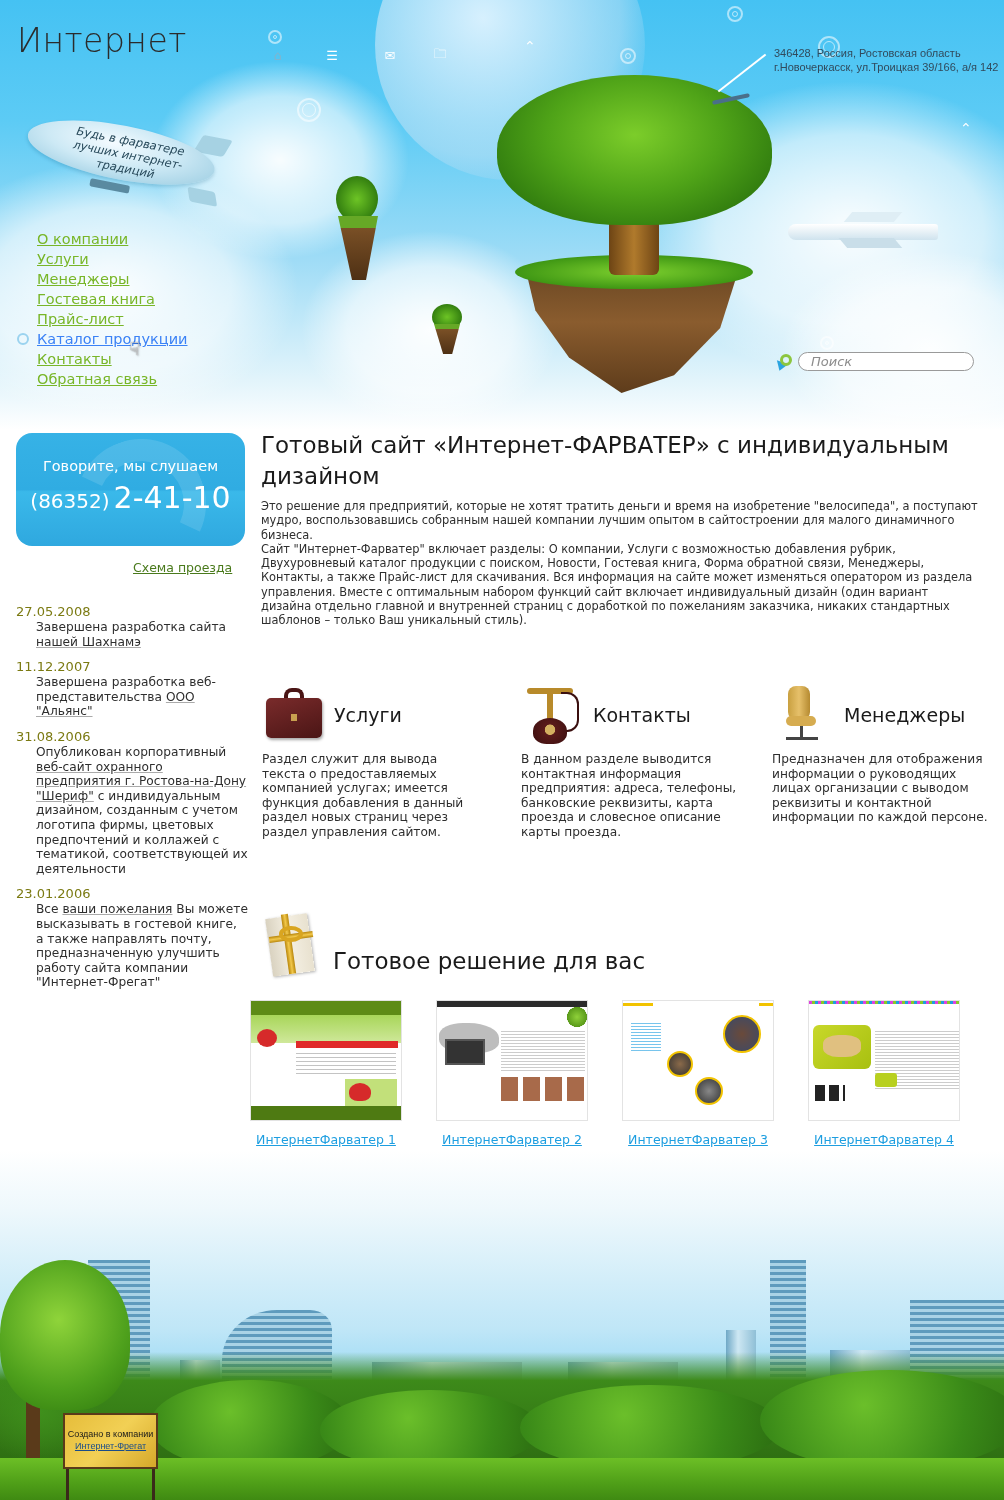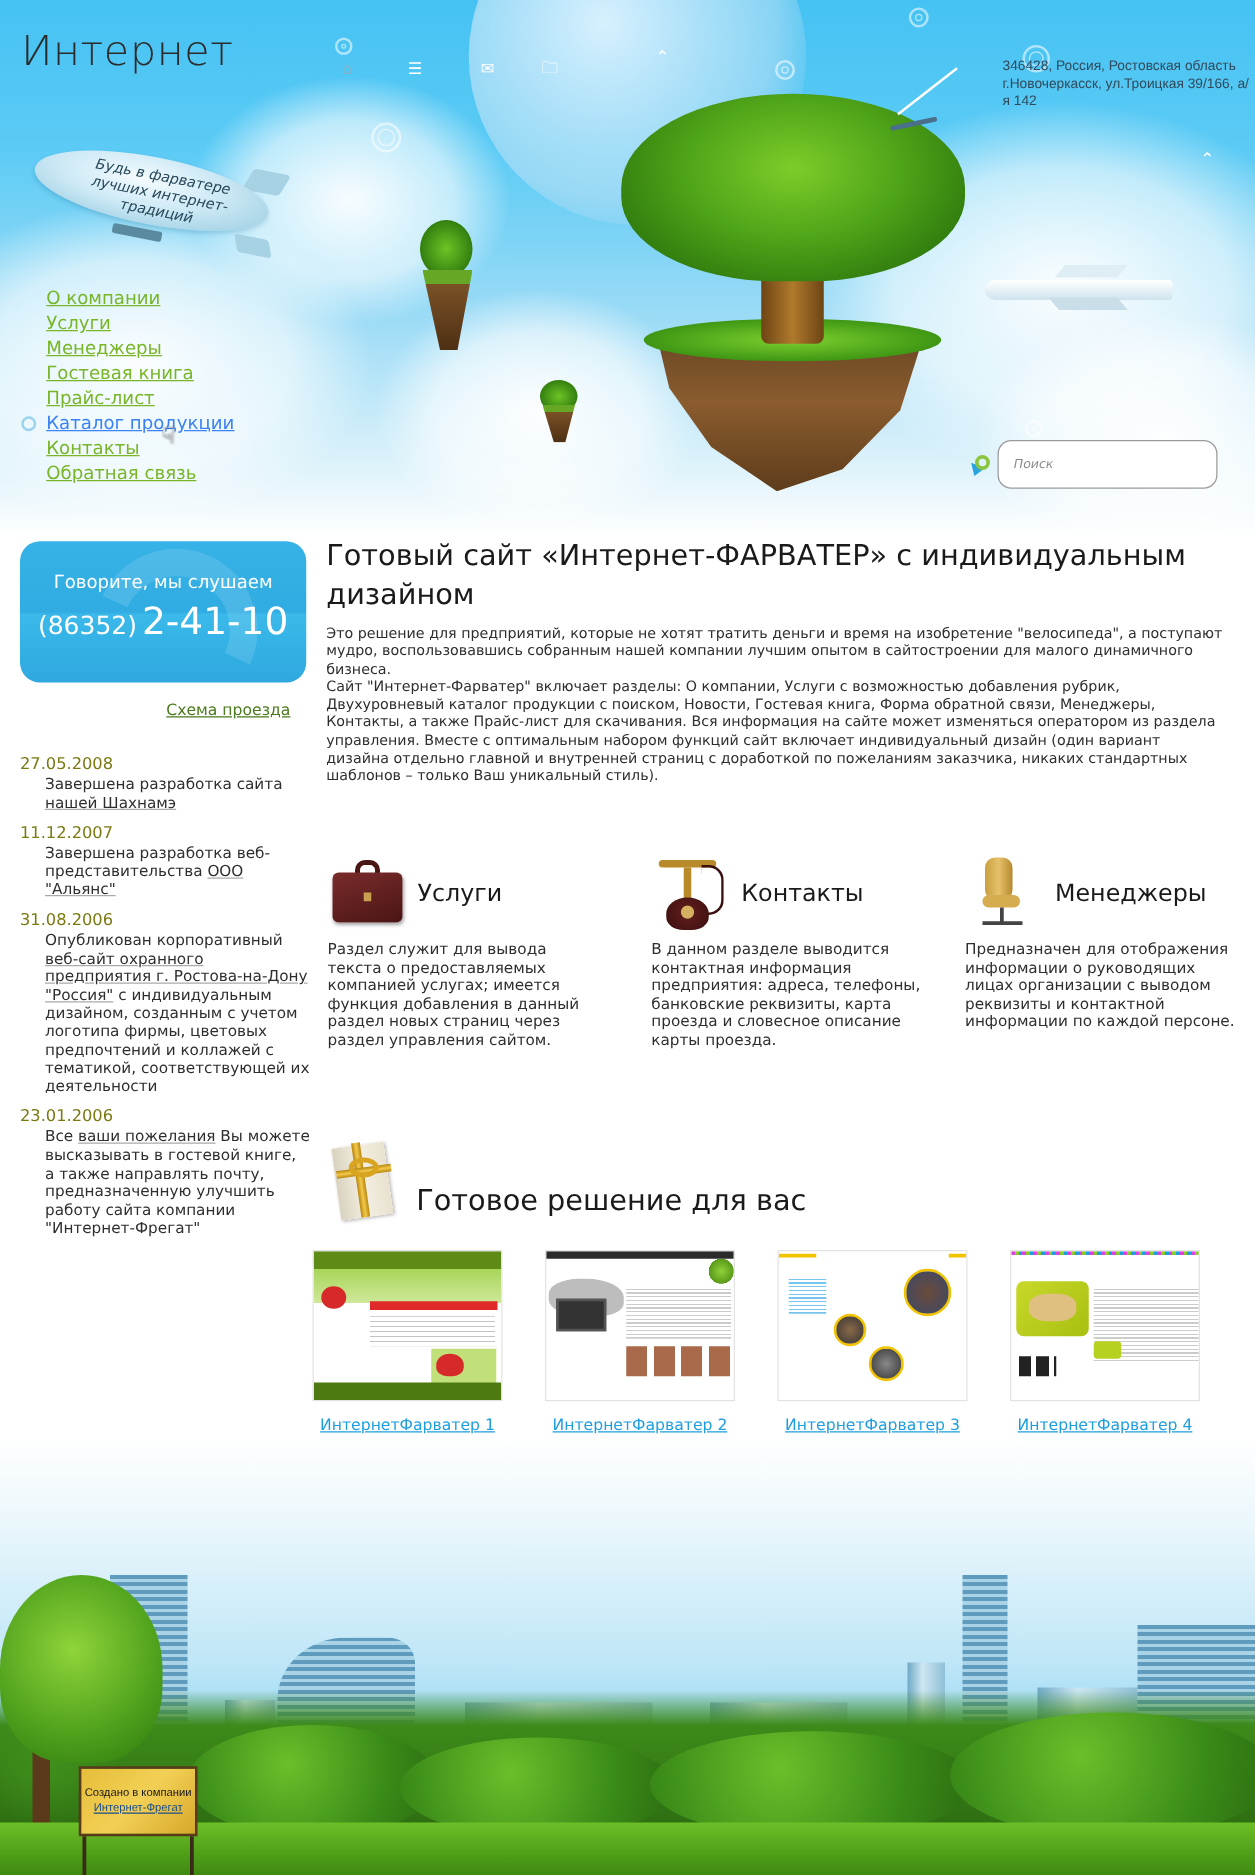--- a/index.html
+++ b/index.html
@@ -24,21 +24,21 @@
 
   .logo { position: absolute; left: 17px; top: 24px; color: #2b2b2b; font-size: 33px; line-height: 34px; letter-spacing: 0.5px; font-weight: 300; }
   .logo .l2 { display: block; padding-left: 60px; }
 
   .top-icons { position: absolute; left: 268px; top: 46px; display: flex; }
   .top-icon { width: 20px; height: 18px; margin-right: 34px; color: #fff; font-size: 13px; display: flex; align-items: center; justify-content: center; }
   .top-icon.home { color: #7fb5cf; margin-right: 34px; }
   .top-icon:nth-child(2) { margin-right: 38px; }
   .top-icon:nth-child(3) { margin-right: 30px; }
 
-  .address { position: absolute; left: 802px; top: 46px; font-family: "Liberation Sans", sans-serif; font-size: 11px; line-height: 14px; color: #314a5c; }
+  .address { position: absolute; left: 774px; top: 46px; font-family: "Liberation Sans", sans-serif; font-size: 11px; line-height: 14px; color: #314a5c; }
 
   .blimp { position: absolute; left: 26px; top: 118px; width: 195px; height: 72px; transform: rotate(11deg); }
   .blimp-body { position: absolute; left: 0; top: 8px; width: 190px; height: 54px; border-radius: 50%;
                 background: radial-gradient(ellipse at 45% 35%, #f4fbff 0%, #cde9f5 45%, #8ec5dc 100%); box-shadow: 0 2px 4px rgba(0,80,120,0.2); }
   .blimp-fin { position: absolute; right: -4px; top: 2px; width: 30px; height: 18px; background: #a6d2e3; transform: skewX(-20deg); border-radius: 3px; }
   .blimp-fin2 { position: absolute; right: -2px; bottom: 2px; width: 28px; height: 14px; background: #a6d2e3; transform: skewX(20deg); border-radius: 3px; }
   .blimp-gondola { position: absolute; left: 70px; bottom: -2px; width: 40px; height: 8px; background: #5a8aa0; border-radius: 2px; }
   .blimp-text { position: absolute; left: 22px; top: 15px; width: 160px; font-size: 11.5px; line-height: 14px; color: #264859; text-align: center; font-style: italic; }
 
   .tree-main { position: absolute; left: 497px; top: 75px; width: 275px; height: 320px; }
@@ -64,21 +64,21 @@
   .menu li { height: 20px; line-height: 18px; font-size: 14.5px; }
   .menu li a { color: #78b628; text-decoration: underline; }
   .menu li.active a { color: #3b82f6; }
   .menu .bullet { position: absolute; left: -20px; width: 12px; height: 12px; margin-top: 3px; border: 2px solid #9bd3ef; border-radius: 50%; }
   .cursor { position: absolute; left: 129px; top: 338px; font-size: 18px; color: #fff; text-shadow: 0 0 1px #000, 1px 1px 2px rgba(0,0,0,0.5); }
 
   .search { position: absolute; left: 775px; top: 352px; display: flex; align-items: center; }
   .search-icon { position: relative; width: 18px; height: 18px; margin-right: 5px; }
   .search-icon .o { position: absolute; left: 5px; top: 1px; width: 12px; height: 12px; border: 3px solid #8cc63f; border-radius: 50%; }
   .search-icon .t { position: absolute; left: 0; top: 9px; width: 0; height: 0; border-left: 6px solid transparent; border-right: 6px solid transparent; border-top: 9px solid #2ba4e0; transform: rotate(20deg); }
-  .search-input { width: 176px; height: 39px; border: 1px solid #9a9a9a; border-radius: 11px; background: #fff; padding: 0 12px; font-size: 10px; font-style: italic; color: #888; font-family: "DejaVu Sans", sans-serif; outline: none; }
+  .search-input { width: 176px; height: 19px; border: 1px solid #9a9a9a; border-radius: 11px; background: #fff; padding: 0 12px; font-size: 13px; font-style: italic; color: #888; font-family: "DejaVu Sans", sans-serif; outline: none; }
   .search-input::placeholder { color: #8c8c8c; }
 
   
   .phone-box { position: absolute; left: 16px; top: 433px; width: 229px; height: 113px; border-radius: 16px;
                background: linear-gradient(to bottom, #36b2e6 0%, #30ace2 50%, #3ab9ea 52%, #2fa8df 100%); overflow: hidden; color: #fff; text-align: center; }
   .phone-box .handset { position: absolute; left: 60px; top: 6px; width: 130px; height: 130px; border-radius: 50%; border: 22px solid rgba(255,255,255,0.12); border-left-color: transparent; border-bottom-color: transparent; transform: rotate(-20deg); }
   .phone-box .t1 { position: relative; margin-top: 25px; font-size: 14.5px; }
   .phone-box .t2 { position: relative; margin-top: 6px; font-size: 20px; }
   .phone-box .t2 b { font-size: 30px; font-weight: normal; margin-left: 4px; }
   .route-link { position: absolute; left: 133px; top: 560px; font-size: 12.5px; color: #4a7a1c; text-decoration: underline; }
@@ -278,21 +278,21 @@
   <div class="news-item">
     <div class="news-date">27.05.2008</div>
     <div class="news-text"><span>Завершена разработка сайта </span><a>нашей Шахнамэ</a><span></span></div>
   </div>
   <div class="news-item">
     <div class="news-date">11.12.2007</div>
     <div class="news-text"><span>Завершена разработка веб-представительства </span><a>ООО "Альянс"</a><span></span></div>
   </div>
   <div class="news-item">
     <div class="news-date">31.08.2006</div>
-    <div class="news-text"><span>Опубликован корпоративный </span><a>веб-сайт охранного предприятия г. Ростова-на-Дону "Россия"</a><span> с индивидуальным дизайном, созданным с учетом логотипа фирмы, цветовых предпочтений и коллажей с тематикой, соответствующей их деятельности</span></div>
+    <div class="news-text"><span>Опубликован корпоративный </span><a>веб-сайт охранного предприятия г. Ростова-на-Дону "Шериф"</a><span> с индивидуальным дизайном, созданным с учетом логотипа фирмы, цветовых предпочтений и коллажей с тематикой, соответствующей их деятельности</span></div>
   </div>
   <div class="news-item">
     <div class="news-date">23.01.2006</div>
     <div class="news-text"><span>Все </span><a>ваши пожелания</a><span> Вы можете высказывать в гостевой книге, а также направлять почту, предназначенную улучшить работу сайта компании "Интернет-Фрегат"</span></div>
   </div>
 </div>
 
 <h1 class="main-title">Готовый сайт «Интернет-ФАРВАТЕР» с индивидуальным дизайном</h1>
 <div class="intro">
   <p>Это решение для предприятий, которые не хотят тратить деньги и время на изобретение "велосипеда", а поступают мудро, воспользовавшись собранным нашей компании лучшим опытом в сайтостроении для малого динамичного бизнеса.</p>

